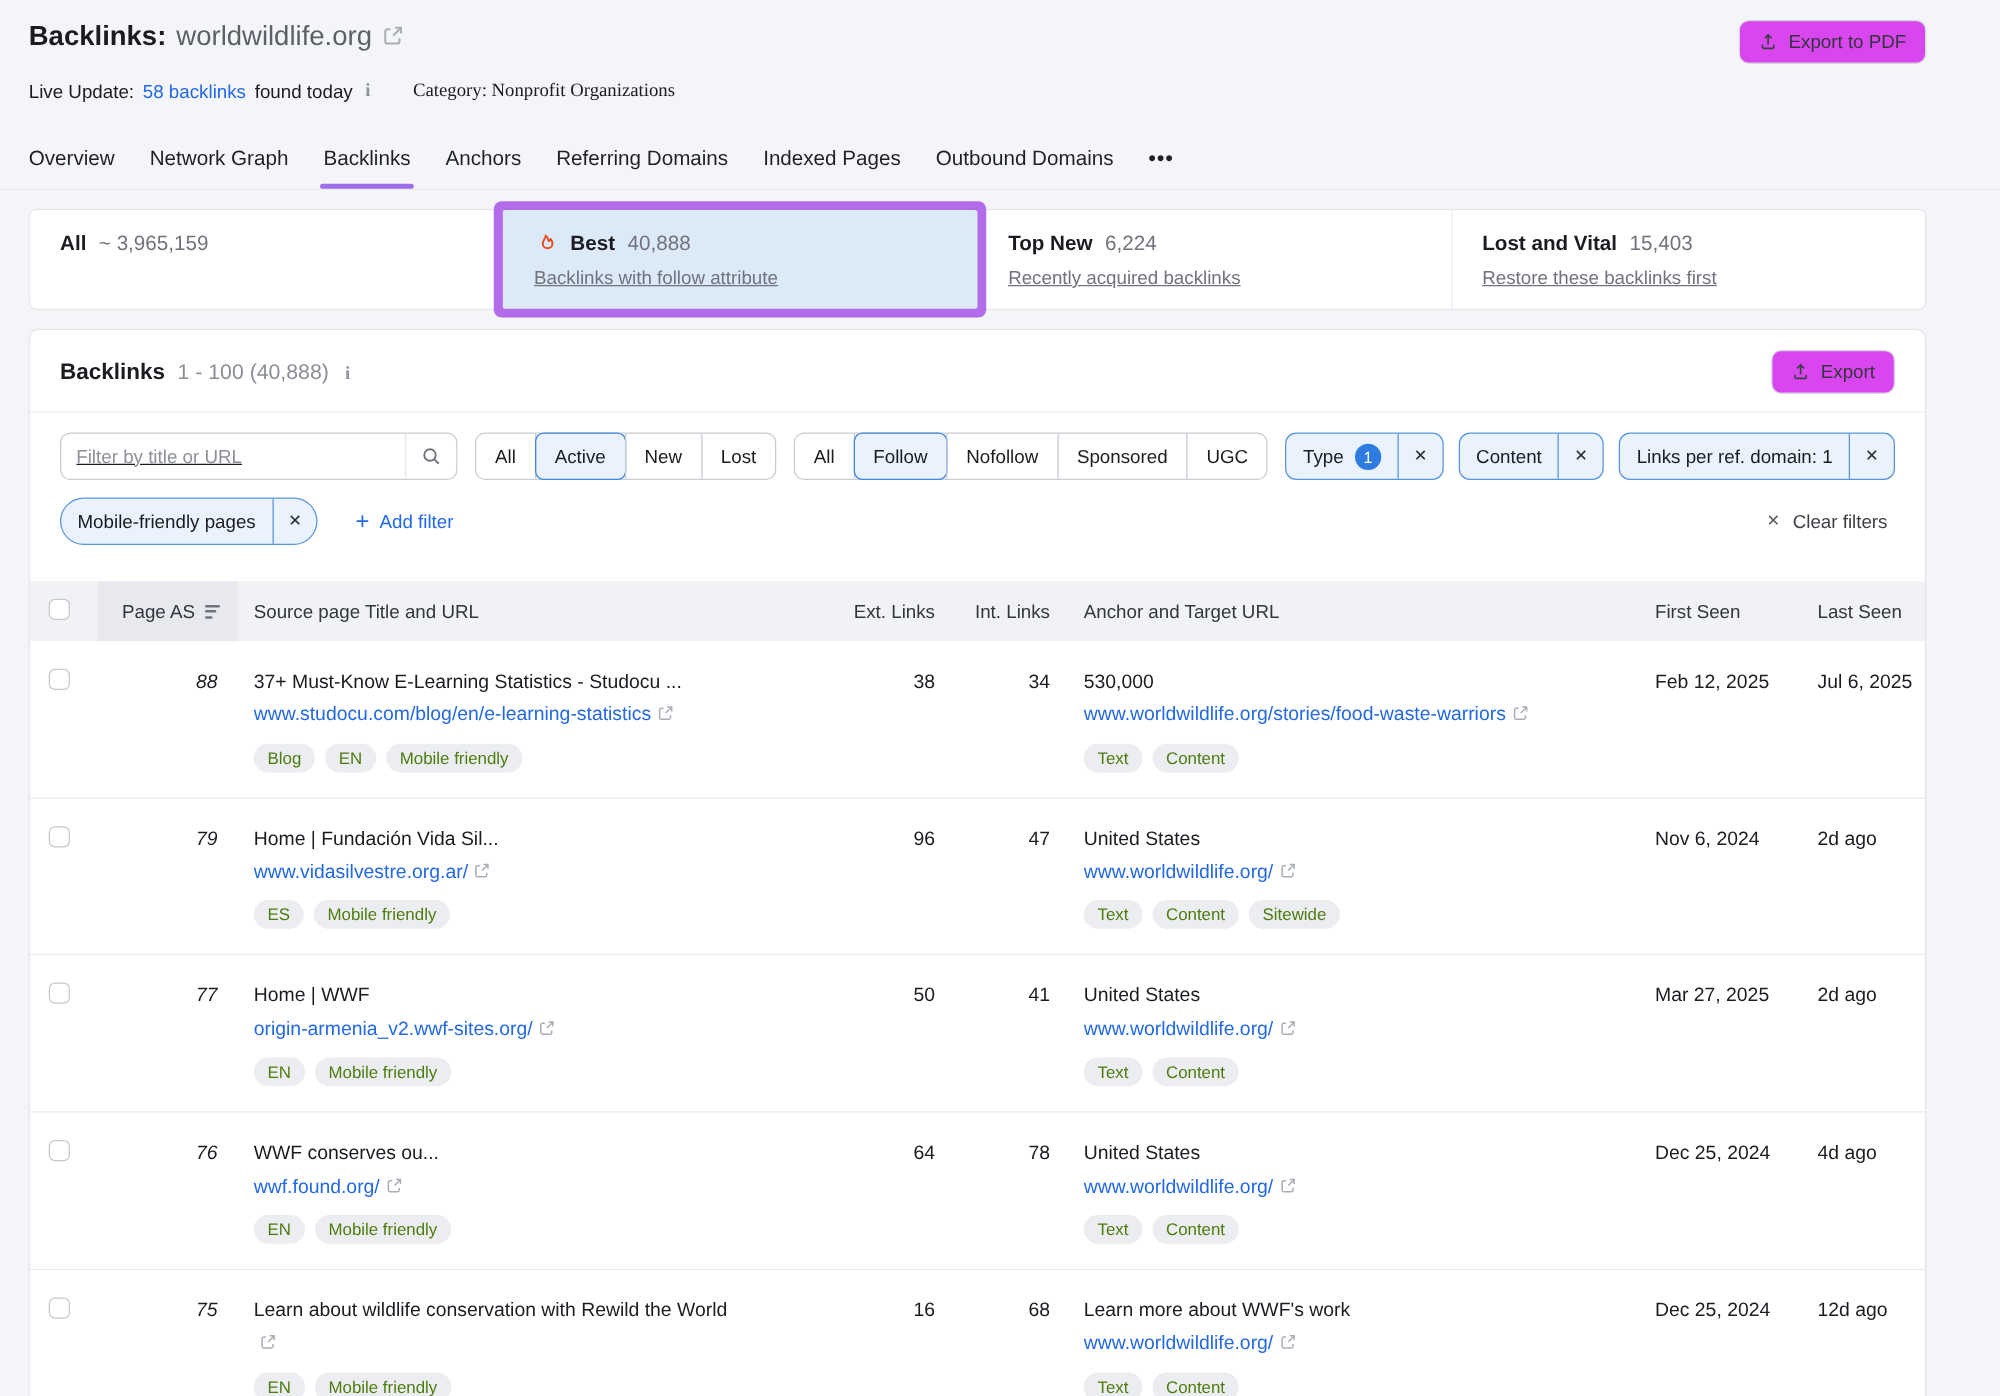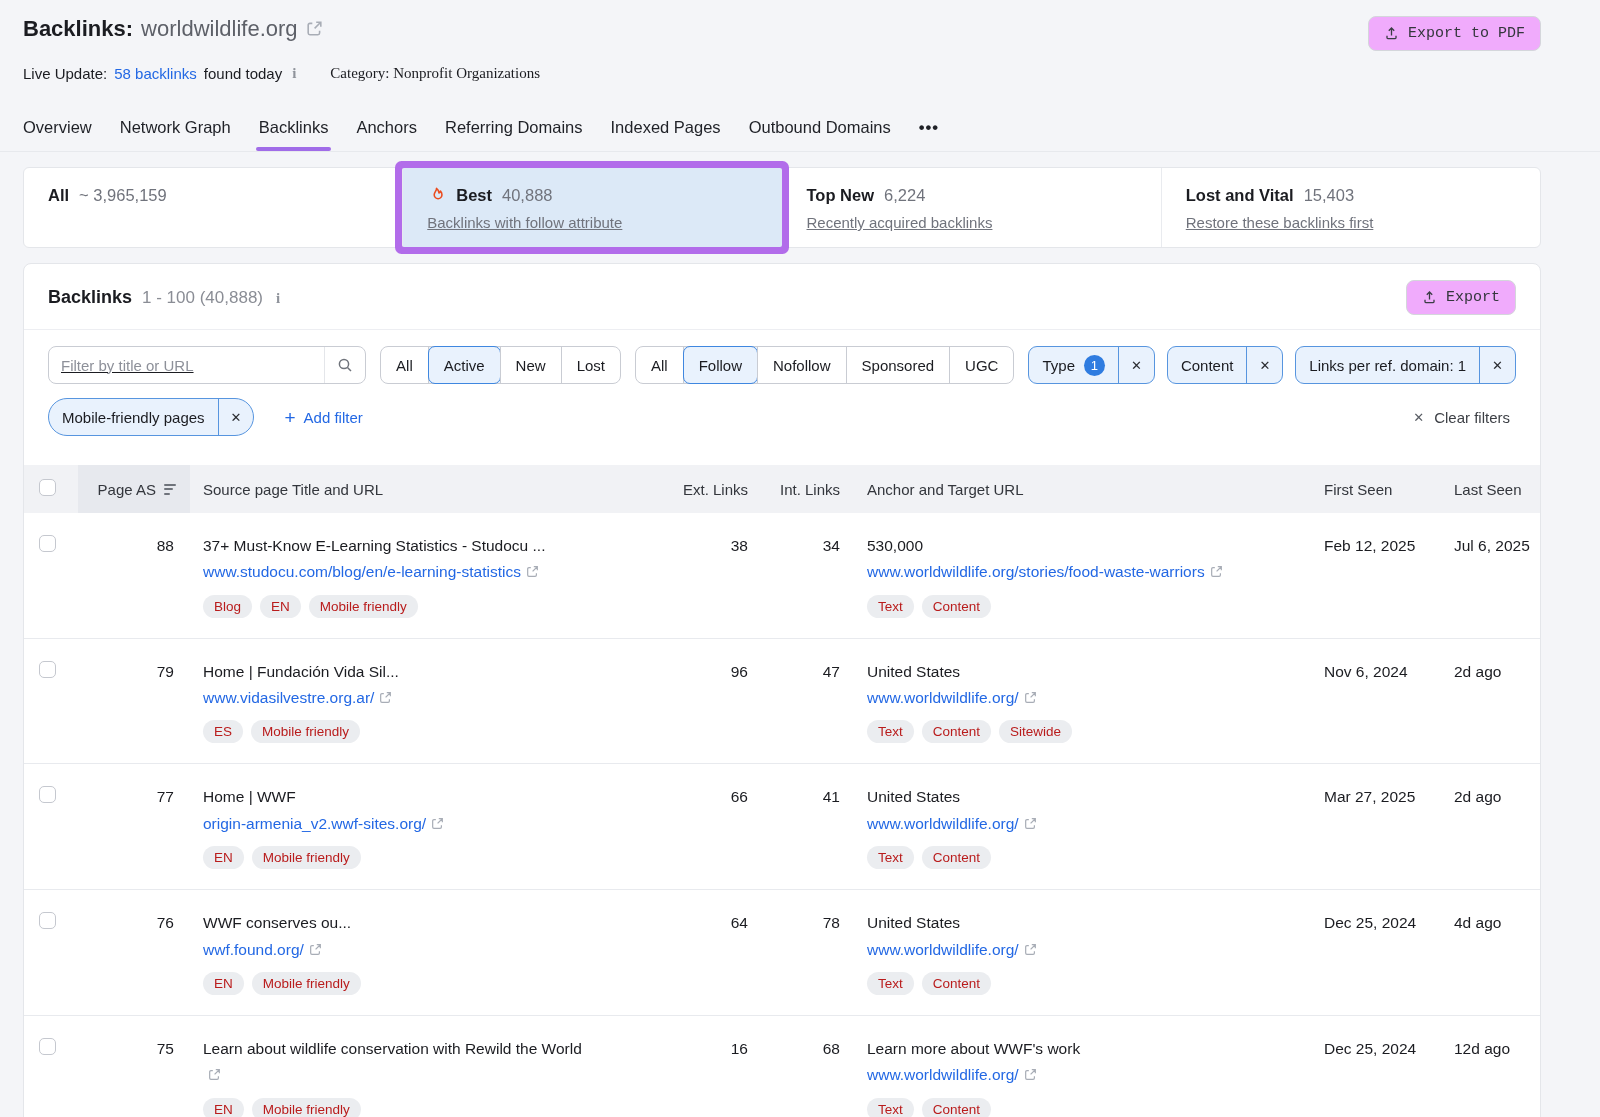--- a/index.html
+++ b/index.html
@@ -15,23 +15,23 @@
   
   .header-section { padding:16px 59px 0 23px; border-bottom:1px solid #e7e9ed; }
   .title-row { display:flex; justify-content:space-between; align-items:flex-start; }
   .page-title { font-size:22px; line-height:1.2; }
   .page-title .t-prefix { font-weight:bold; }
   .page-title .t-domain { color:#5d6068; margin-left:8px; }
   .page-title .ext-big { margin-left:8px; vertical-align:-1px; }
 
   .btn {
     display:inline-flex; align-items:center; gap:9px;
-    background:#f0abfc; border:1px solid #d4d6db; border-radius:8px;
+    background:#d946ef; border:1px solid #d4d6db; border-radius:8px;
     padding:8px 15px; font-size:15px; color:#33363c; cursor:pointer;
-    font-family:Liberation Mono, monospace; white-space:nowrap;
+    font-family:Liberation Sans, sans-serif; white-space:nowrap;
   }
 
   .live-row { margin-top:14px; font-size:15px; display:flex; align-items:center; gap:7px; }
   .category { margin-left:24px;font-family:Liberation Serif, serif; }
   .info-i {
     font-family:"Liberation Serif","DejaVu Serif",serif; font-weight:bold;
     color:#8f939b; font-size:15px; cursor:pointer; padding:0 3px;
   }
 
   .tabs-row { display:flex; gap:28px; margin-top:36px; font-size:16.5px; }
@@ -101,29 +101,29 @@
 
   .sort-ico { display:inline-flex; flex-direction:column; gap:2.5px; }
   .sort-ico i { display:block; height:2px; background:#6f737b; border-radius:1px; }
   .sort-ico i:nth-child(1){ width:12px; }
   .sort-ico i:nth-child(2){ width:9px; }
   .sort-ico i:nth-child(3){ width:6px; }
 
   .trow { border-top:1px solid #e8eaee; padding:22px 0 20px; font-size:15.5px; align-items:start; }
   .trow:first-child { border-top:none; }
   .checkbox { width:17px; height:17px; border:1.5px solid #c5c8cf; border-radius:5px; display:inline-block; background:#fff; box-sizing:border-box; cursor:pointer; }
-  .c-as { text-align:right; padding-right:16px; line-height:1.45; }
+  .c-as { text-align:right; padding-right:16px; line-height:1.45;font-style:italic; }
   .c-source { padding-right:26px; min-width:0; }
   .c-anchor { padding-right:26px; min-width:0; }
   .row-title { line-height:1.45; margin-bottom:3px; }
   .row-url { line-height:1.5; }
   .row-url a { color:#2368e4; text-decoration:none; word-break:break-all; cursor:pointer; }
   .ext-ico { margin-left:5px; vertical-align:-1px; }
   .tag-row { margin-top:11px; display:flex; gap:8px; flex-wrap:wrap; }
-  .tag { background:#ebedf0; color:#b91c1c; font-size:13.5px; padding:4px 11px; border-radius:13px; white-space:nowrap; }
+  .tag { background:#ebedf0; color:#4d7c0f; font-size:13.5px; padding:4px 11px; border-radius:13px; white-space:nowrap; }
   .c-num, .c-date { line-height:1.45; }
 </style>
 </head>
 <body>
 
 <div class="header-section">
   <div class="title-row">
     <div class="page-title">
       <span class="t-prefix">Backlinks:</span><span class="t-domain">worldwildlife.org</span><svg class="ext-big" width="17" height="17" viewBox="0 0 14 14">
           <path d="M5.2 2.8H3.2A1.4 1.4 0 0 0 1.8 4.2v6.6a1.4 1.4 0 0 0 1.4 1.4h6.6a1.4 1.4 0 0 0 1.4-1.4V8.8" fill="none" stroke="#a8adb6" stroke-width="1.3"></path>
@@ -360,21 +360,21 @@
           <div class="row-title">Home | WWF</div>
           <div class="row-url"><a>origin-armenia_v2.wwf-sites.org/</a><svg class="ext-ico" width="13" height="13" viewBox="0 0 14 14">
               <path d="M5.2 2.8H3.2A1.4 1.4 0 0 0 1.8 4.2v6.6a1.4 1.4 0 0 0 1.4 1.4h6.6a1.4 1.4 0 0 0 1.4-1.4V8.8" fill="none" stroke="#a8adb6" stroke-width="1.3"></path>
               <path d="M8.4 1.8h3.8v3.8M11.9 2.1 7.1 6.9" fill="none" stroke="#a8adb6" stroke-width="1.3"></path>
             </svg></div>
           <div class="tag-row">
             <span class="tag">EN</span>
             <span class="tag">Mobile friendly</span>
           </div>
         </div>
-        <div class="c-num">66</div>
+        <div class="c-num">50</div>
         <div class="c-num">41</div>
         <div class="c-anchor">
           <div class="row-title">United States</div>
           <div class="row-url"><a>www.worldwildlife.org/</a><svg class="ext-ico" width="13" height="13" viewBox="0 0 14 14">
               <path d="M5.2 2.8H3.2A1.4 1.4 0 0 0 1.8 4.2v6.6a1.4 1.4 0 0 0 1.4 1.4h6.6a1.4 1.4 0 0 0 1.4-1.4V8.8" fill="none" stroke="#a8adb6" stroke-width="1.3"></path>
               <path d="M8.4 1.8h3.8v3.8M11.9 2.1 7.1 6.9" fill="none" stroke="#a8adb6" stroke-width="1.3"></path>
             </svg></div>
           <div class="tag-row">
             <span class="tag">Text</span>
             <span class="tag">Content</span>

